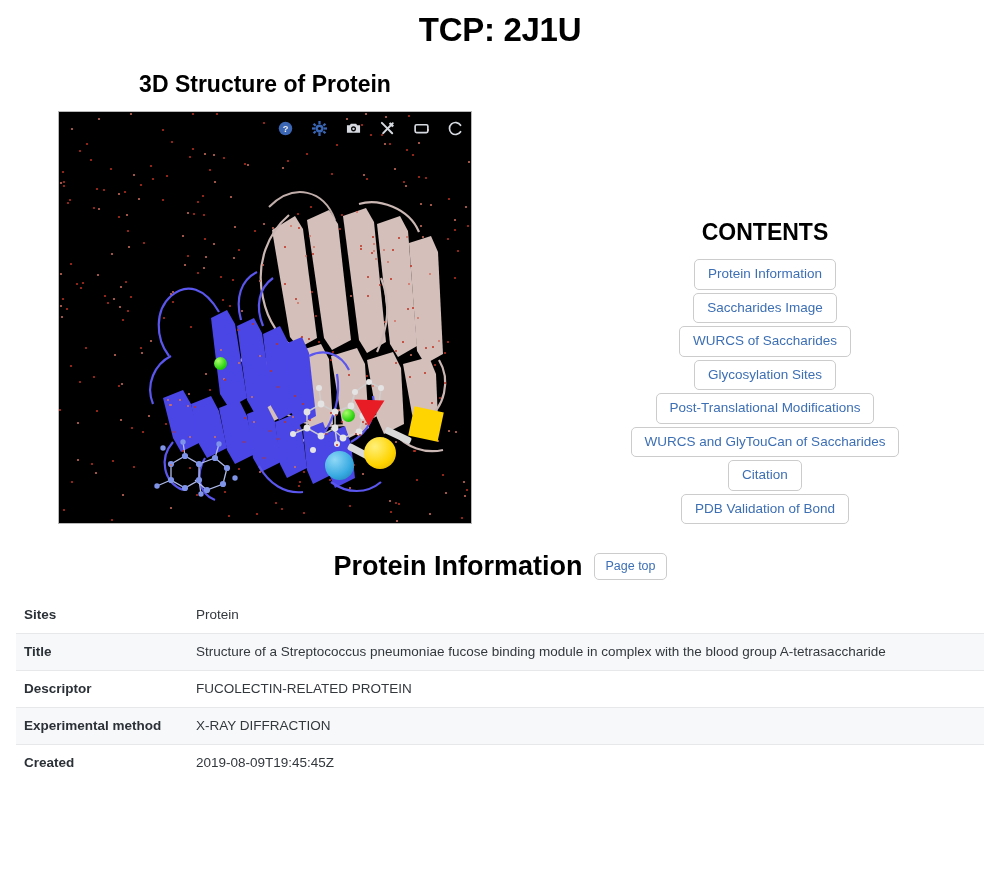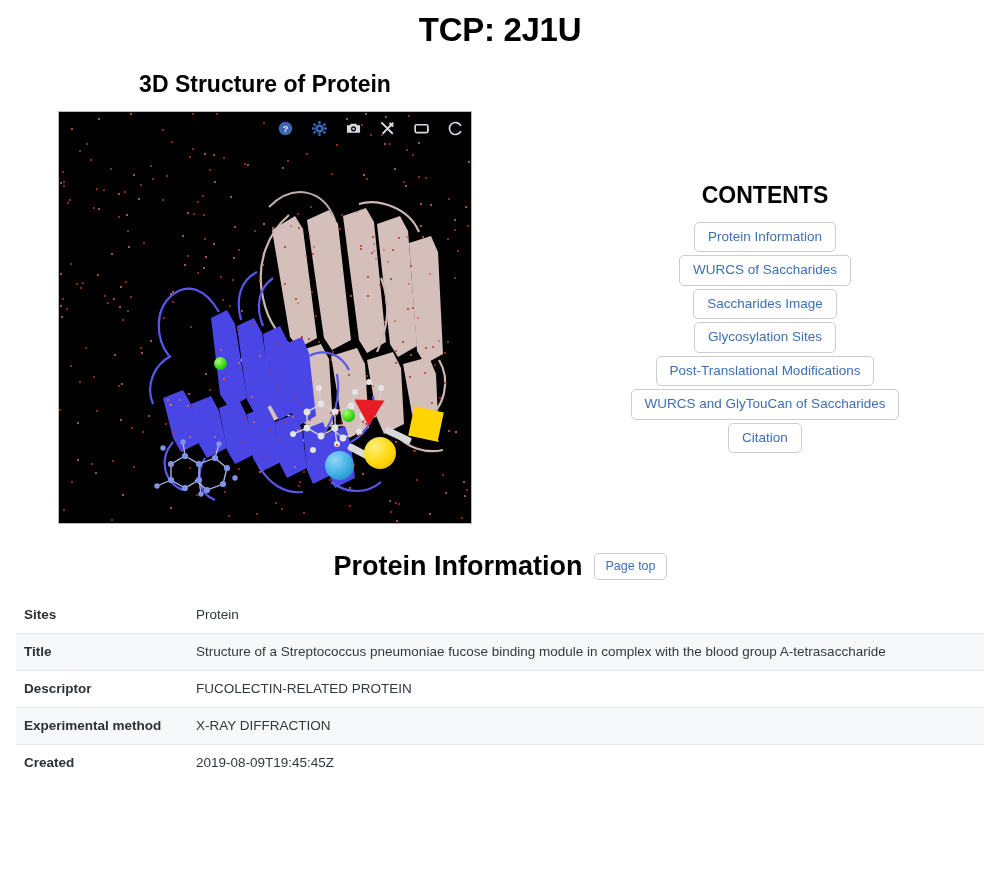--- a/index.html
+++ b/index.html
@@ -18,21 +18,21 @@
     text-align: center;
     font-size: 33px;
     font-weight: bold;
     letter-spacing: -0.3px;
     color: #000;
     margin: 0;
     padding-top: 11px;
   }
 
   
-  .cols { display: flex; align-items: center; margin-top: 22px; }
+  .cols { display: flex; align-items: flex-end; margin-top: 22px; }
   .col-left  { width: 530px; flex: 0 0 530px; }
   .col-right { flex: 1; margin-top: 40px; }
 
   .section-h2 {
     text-align: center;
     font-size: 23px;
     font-weight: bold;
     color: #000;
     margin: 0 0 13px 0;
   }
@@ -642,26 +642,27 @@
 
           </div>
         </div>
       </div>
     </div>
 
     <div class="col-right">
       <h2 class="section-h2">CONTENTS</h2>
       <div class="contents-list">
         <button class="btn">Protein Information</button>
+        <button class="btn">Saccharides Image</button>
         <button class="btn">WURCS of Saccharides</button>
-        <button class="btn">Saccharides Image</button>
         <button class="btn">Glycosylation Sites</button>
         <button class="btn">Post-Translational Modifications</button>
         <button class="btn">WURCS and GlyTouCan of Saccharides</button>
         <button class="btn">Citation</button>
+        <button class="btn">PDB Validation of Bond</button>
       </div>
     </div>
 
   </div>
 
   <div class="pi-head">
     <h2>Protein Information</h2>
     <button class="btn btn-sm">Page top</button>
   </div>
 

